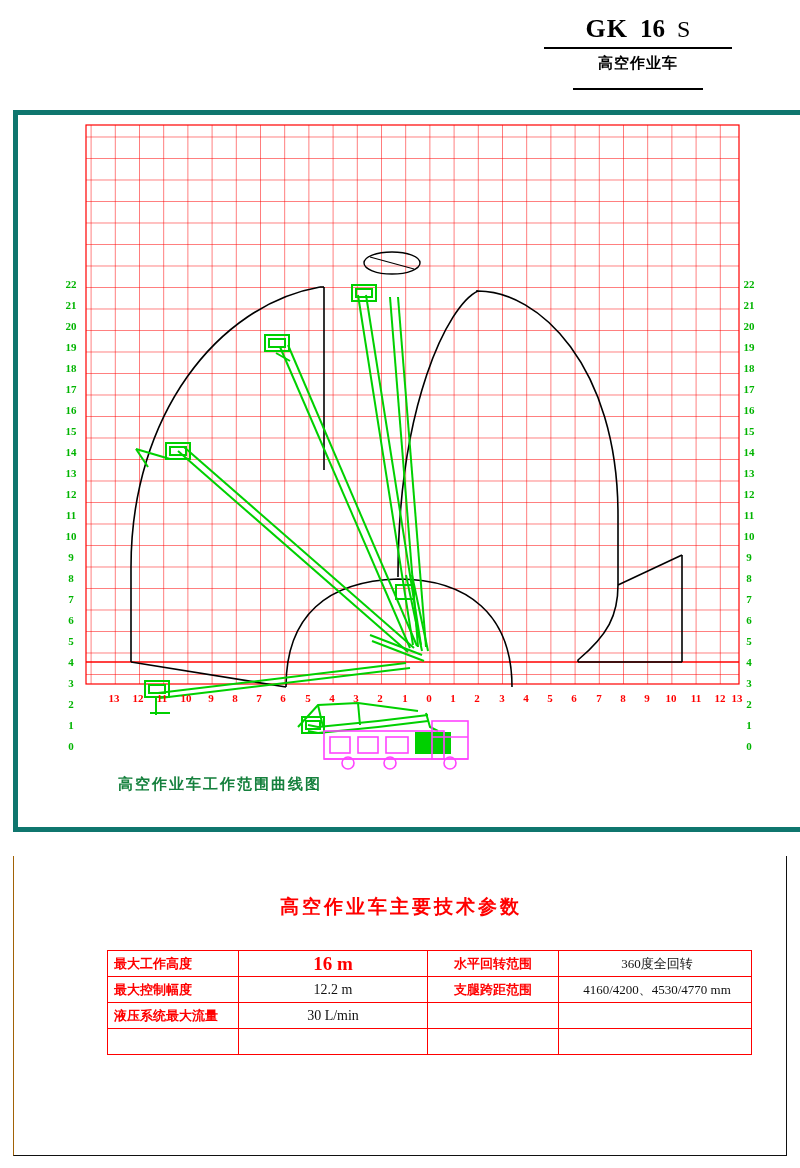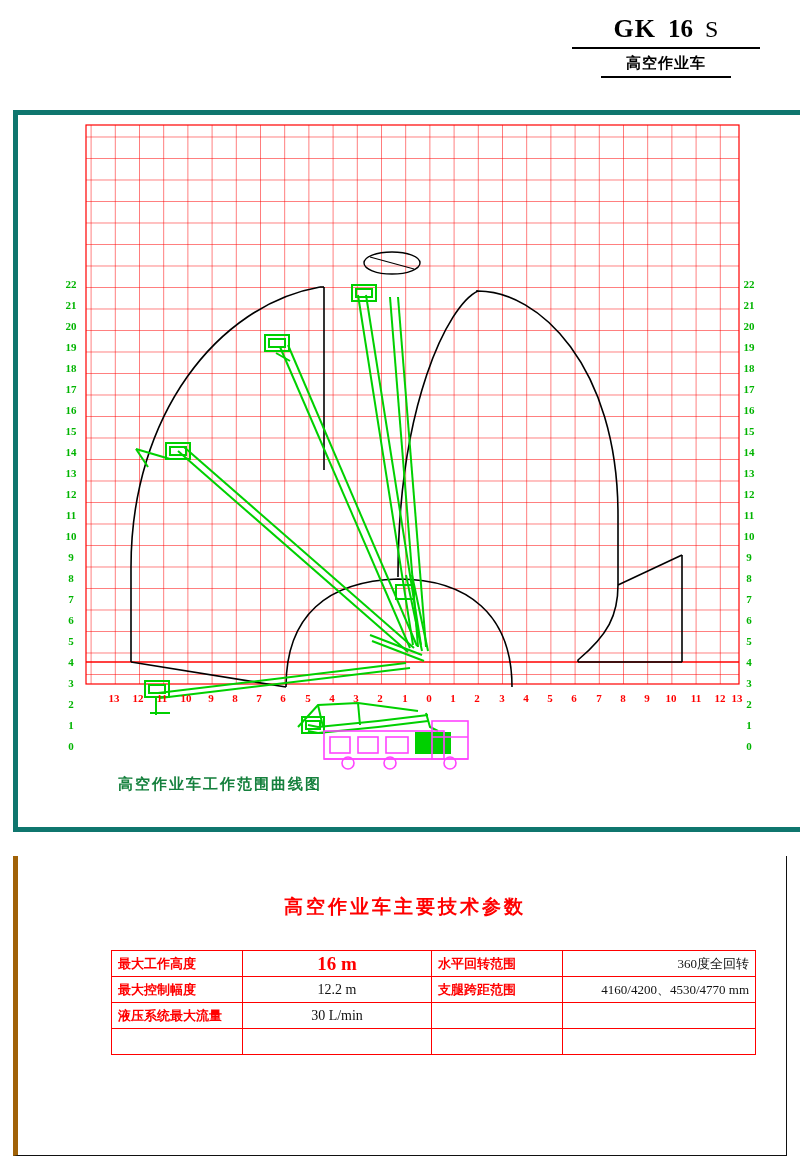--- a/index.html
+++ b/index.html
@@ -11,21 +11,21 @@
     width: 800px;
     height: 1168px;
     position: relative;
     font-family: "Liberation Sans", sans-serif;
     overflow: hidden;
   }
 
   
   #title-block {
     position: absolute;
-    left: 572px;
+    left: 544px;
     top: 14px;
     width: 188px;
     text-align: center;
   }
   #title-model-row {
     display: flex;
     align-items: baseline;
     justify-content: center;
     gap: 12px;
     border-bottom: 2px solid #000;
@@ -45,21 +45,21 @@
   #title-model-row .suffix {
     font-family: "Liberation Serif", serif;
     font-size: 24px;
   }
   #title-sub {
     margin-top: 5px;
     font-size: 15px;
     font-weight: bold;
     letter-spacing: 1px;
     border-bottom: 2px solid #000;
-    padding-bottom: 3px;
+    padding-bottom: 15px;
     display: inline-block;
     width: 130px;
   }
 
   
   #diagram-frame {
     position: absolute;
     left: 13px;
     top: 110px;
     width: 794px;
@@ -68,21 +68,21 @@
     box-sizing: border-box;
     background: #fff;
     overflow: hidden;
   }
   #spec-frame {
     position: absolute;
     left: 13px;
     top: 856px;
     width: 774px;
     height: 300px;
-    border-left: 5px solid #a16207;
+    border-left: 1px solid #a16207;
     border-right: 1px solid #111;
     border-bottom: 1px solid #111;
     box-sizing: border-box;
   }
 
   
   #plot-area {
     position: absolute;
     left: 0; top: 0;
     width: 774px; height: 722px;
@@ -162,26 +162,26 @@
     font-weight: bold;
     font-family: "Liberation Serif", serif;
     font-size: 19px;
     text-align: center;
   }
   #spec-table td.val-left {
     color: #111;
     font-weight: normal;
     font-family: "Liberation Serif", serif;
     font-size: 13px;
-    text-align: right;
+    text-align: center;
     padding-left: 10px;
   }
   .col-a { width: 118px; }
   .col-b { width: 176px; }
-  .col-c { width: 118px; }
+  .col-c { width: 118px; text-align: center; }
   .col-d { width: 176px; }
 </style>
 </head>
 <body>
 
 <div id="title-block">
   <div id="title-model-row">
     <span class="mk">GK</span>
     <span class="num">16</span>
     <span class="suffix">S</span>

